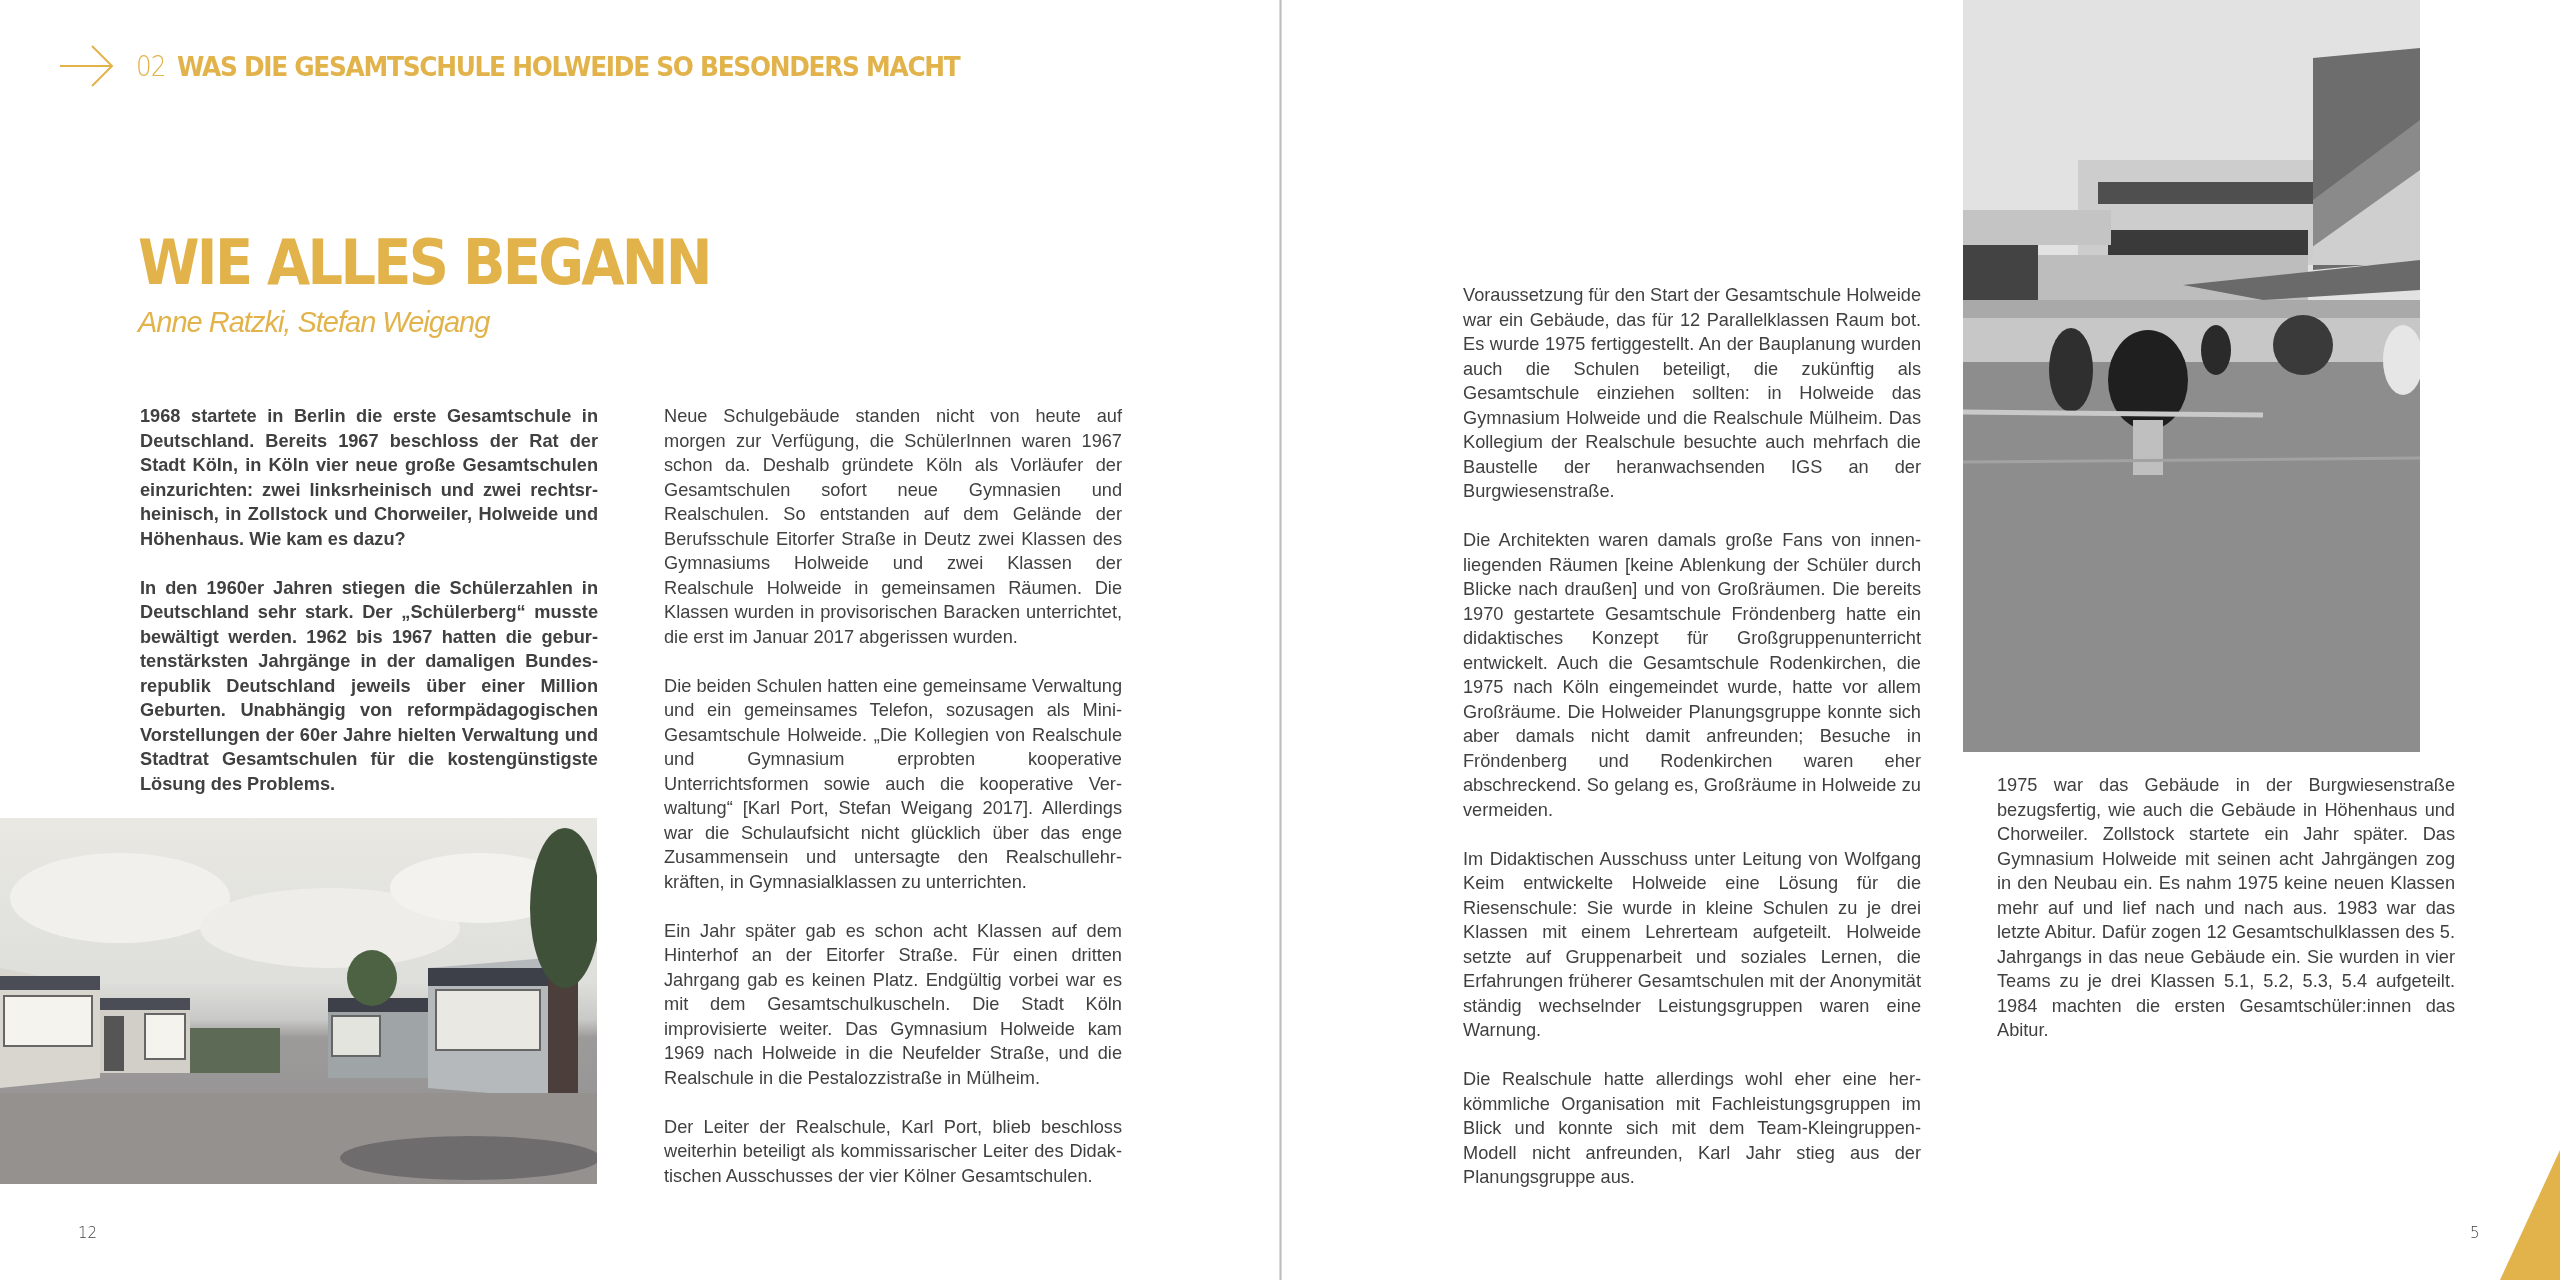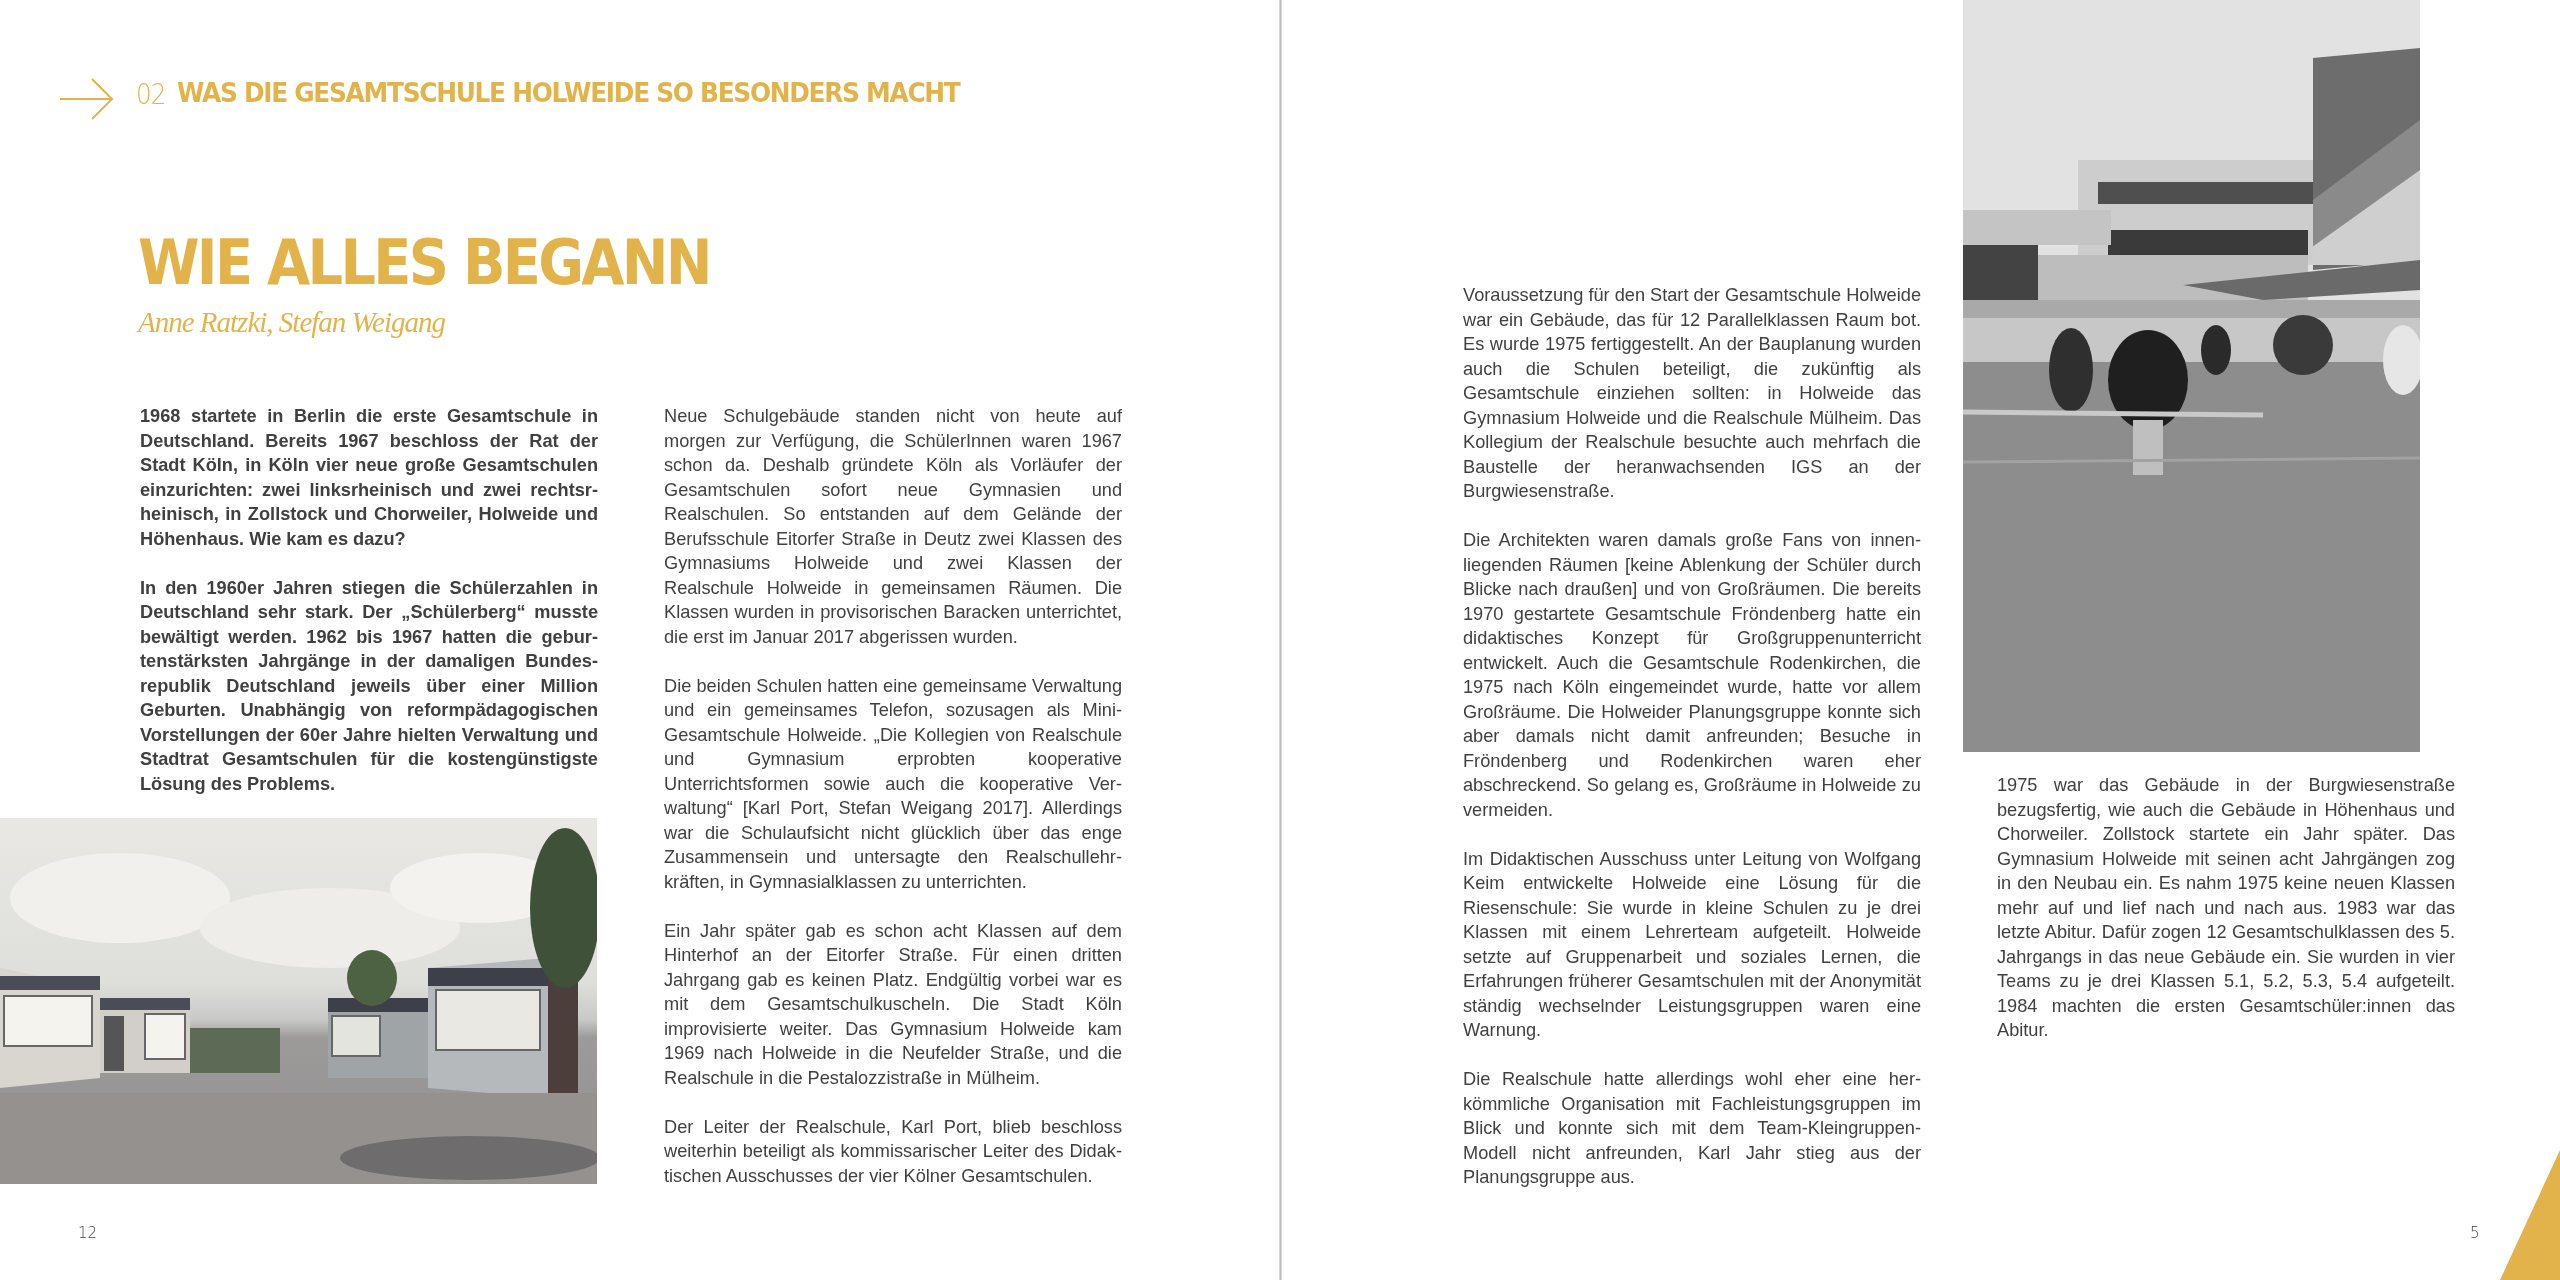--- a/index.html
+++ b/index.html
@@ -6,27 +6,27 @@
     html, body { width: 2560px; height: 1280px; background: #ffffff; overflow: hidden; }
     body { position: relative; font-family: "Liberation Sans", sans-serif; color: #2b2b2b; }
 
     .spread { position: absolute; inset: 0; }
     .page { position: absolute; top: 0; height: 1280px; background: #fff; }
     .page-left { left: 0; width: 1280px; }
     .page-right { left: 1282px; width: 1278px; }
     .gutter { position: absolute; left: 1279px; top: 0; width: 3px; height: 1280px; background: linear-gradient(to right, #e8e8e8, #bdbdbd, #e8e8e8); }
 
     
-    .section-header { position: absolute; left: 58px; top: 44px; height: 44px; display: flex; align-items: flex-start; margin-top: 33px; }
+    .section-header { position: absolute; left: 58px; top: 44px; height: 44px; display: flex; align-items: center; }
     .arrow-icon { width: 58px; height: 44px; margin-right: 20px; }
     .section-num { font-family: "DejaVu Sans", sans-serif; font-weight: 200; font-size: 29px; color: #e2b34a; letter-spacing: -1px; margin-right: 10px; transform: scaleX(0.85); transform-origin: left; }
     .section-title { font-family: "DejaVu Sans", sans-serif; font-weight: 700; font-size: 27px; color: #e2b34a; letter-spacing: -1.4px; transform: scaleX(0.92); transform-origin: left; white-space: nowrap; margin-left: -4px; }
 
     .page-title { position: absolute; left: 138px; top: 226px; font-family: "DejaVu Sans", sans-serif; font-weight: 700; font-size: 62px; color: #e2b34a; letter-spacing: -3px; transform: scaleX(0.9); transform-origin: left; white-space: nowrap; }
-    .authors { position: absolute; left: 138px; top: 306px; font-family: Liberation Serif, serif; font-style: italic; font-size: 29px; color: #e2b34a; letter-spacing: -1px; white-space: nowrap; }
+    .authors { position: absolute; left: 138px; top: 306px; font-family: Liberation Sans, sans-serif; font-style: italic; font-size: 29px; color: #e2b34a; letter-spacing: -1px; white-space: nowrap; }
 
     .col { position: absolute; font-size: 18.2px; line-height: 24.5px; text-align: justify; color: #404040; hyphens: manual; }
     .col p { margin-bottom: 24.5px; }
     .col p:last-child { margin-bottom: 0; }
     .col-1 { left: 140px; top: 404px; width: 458px; font-weight: bold; }
     .col-2 { left: 664px; top: 404px; width: 458px; }
     .col-3 { left: 1463px; top: 283px; width: 458px; }
     .col-4 { left: 1963px; top: 773px; width: 458px; margin-left: 34px; }
 
     

